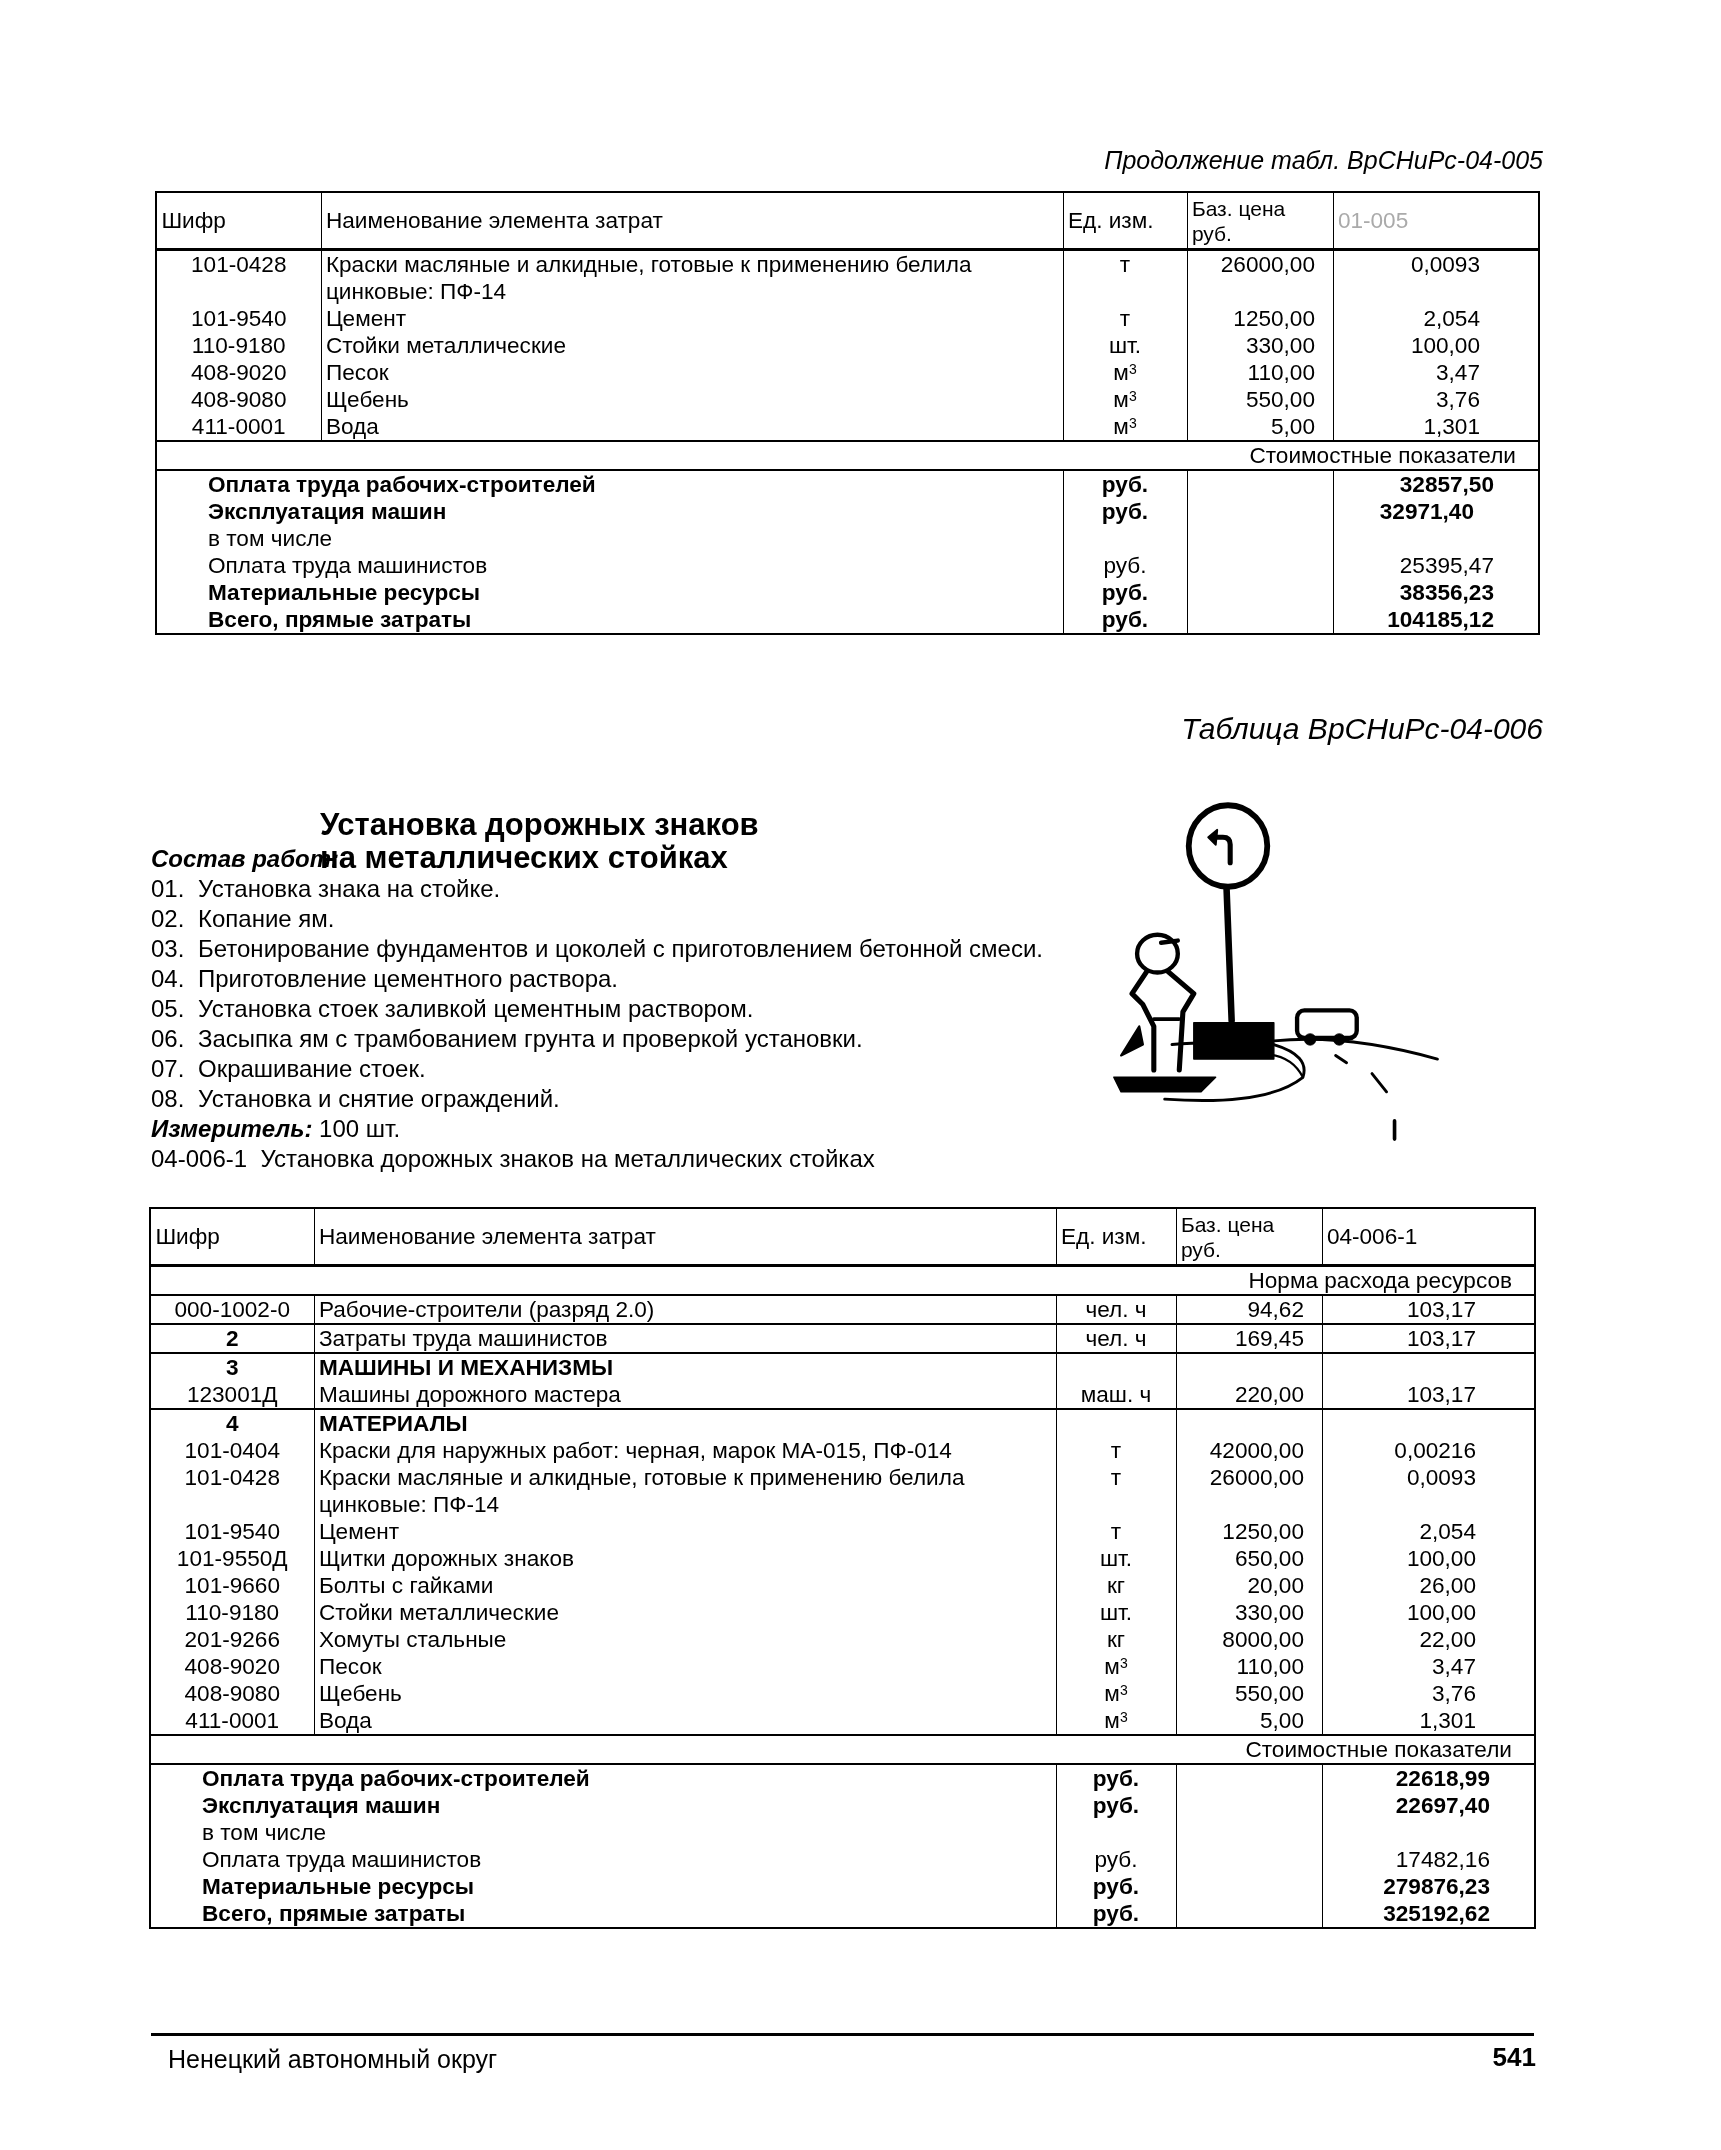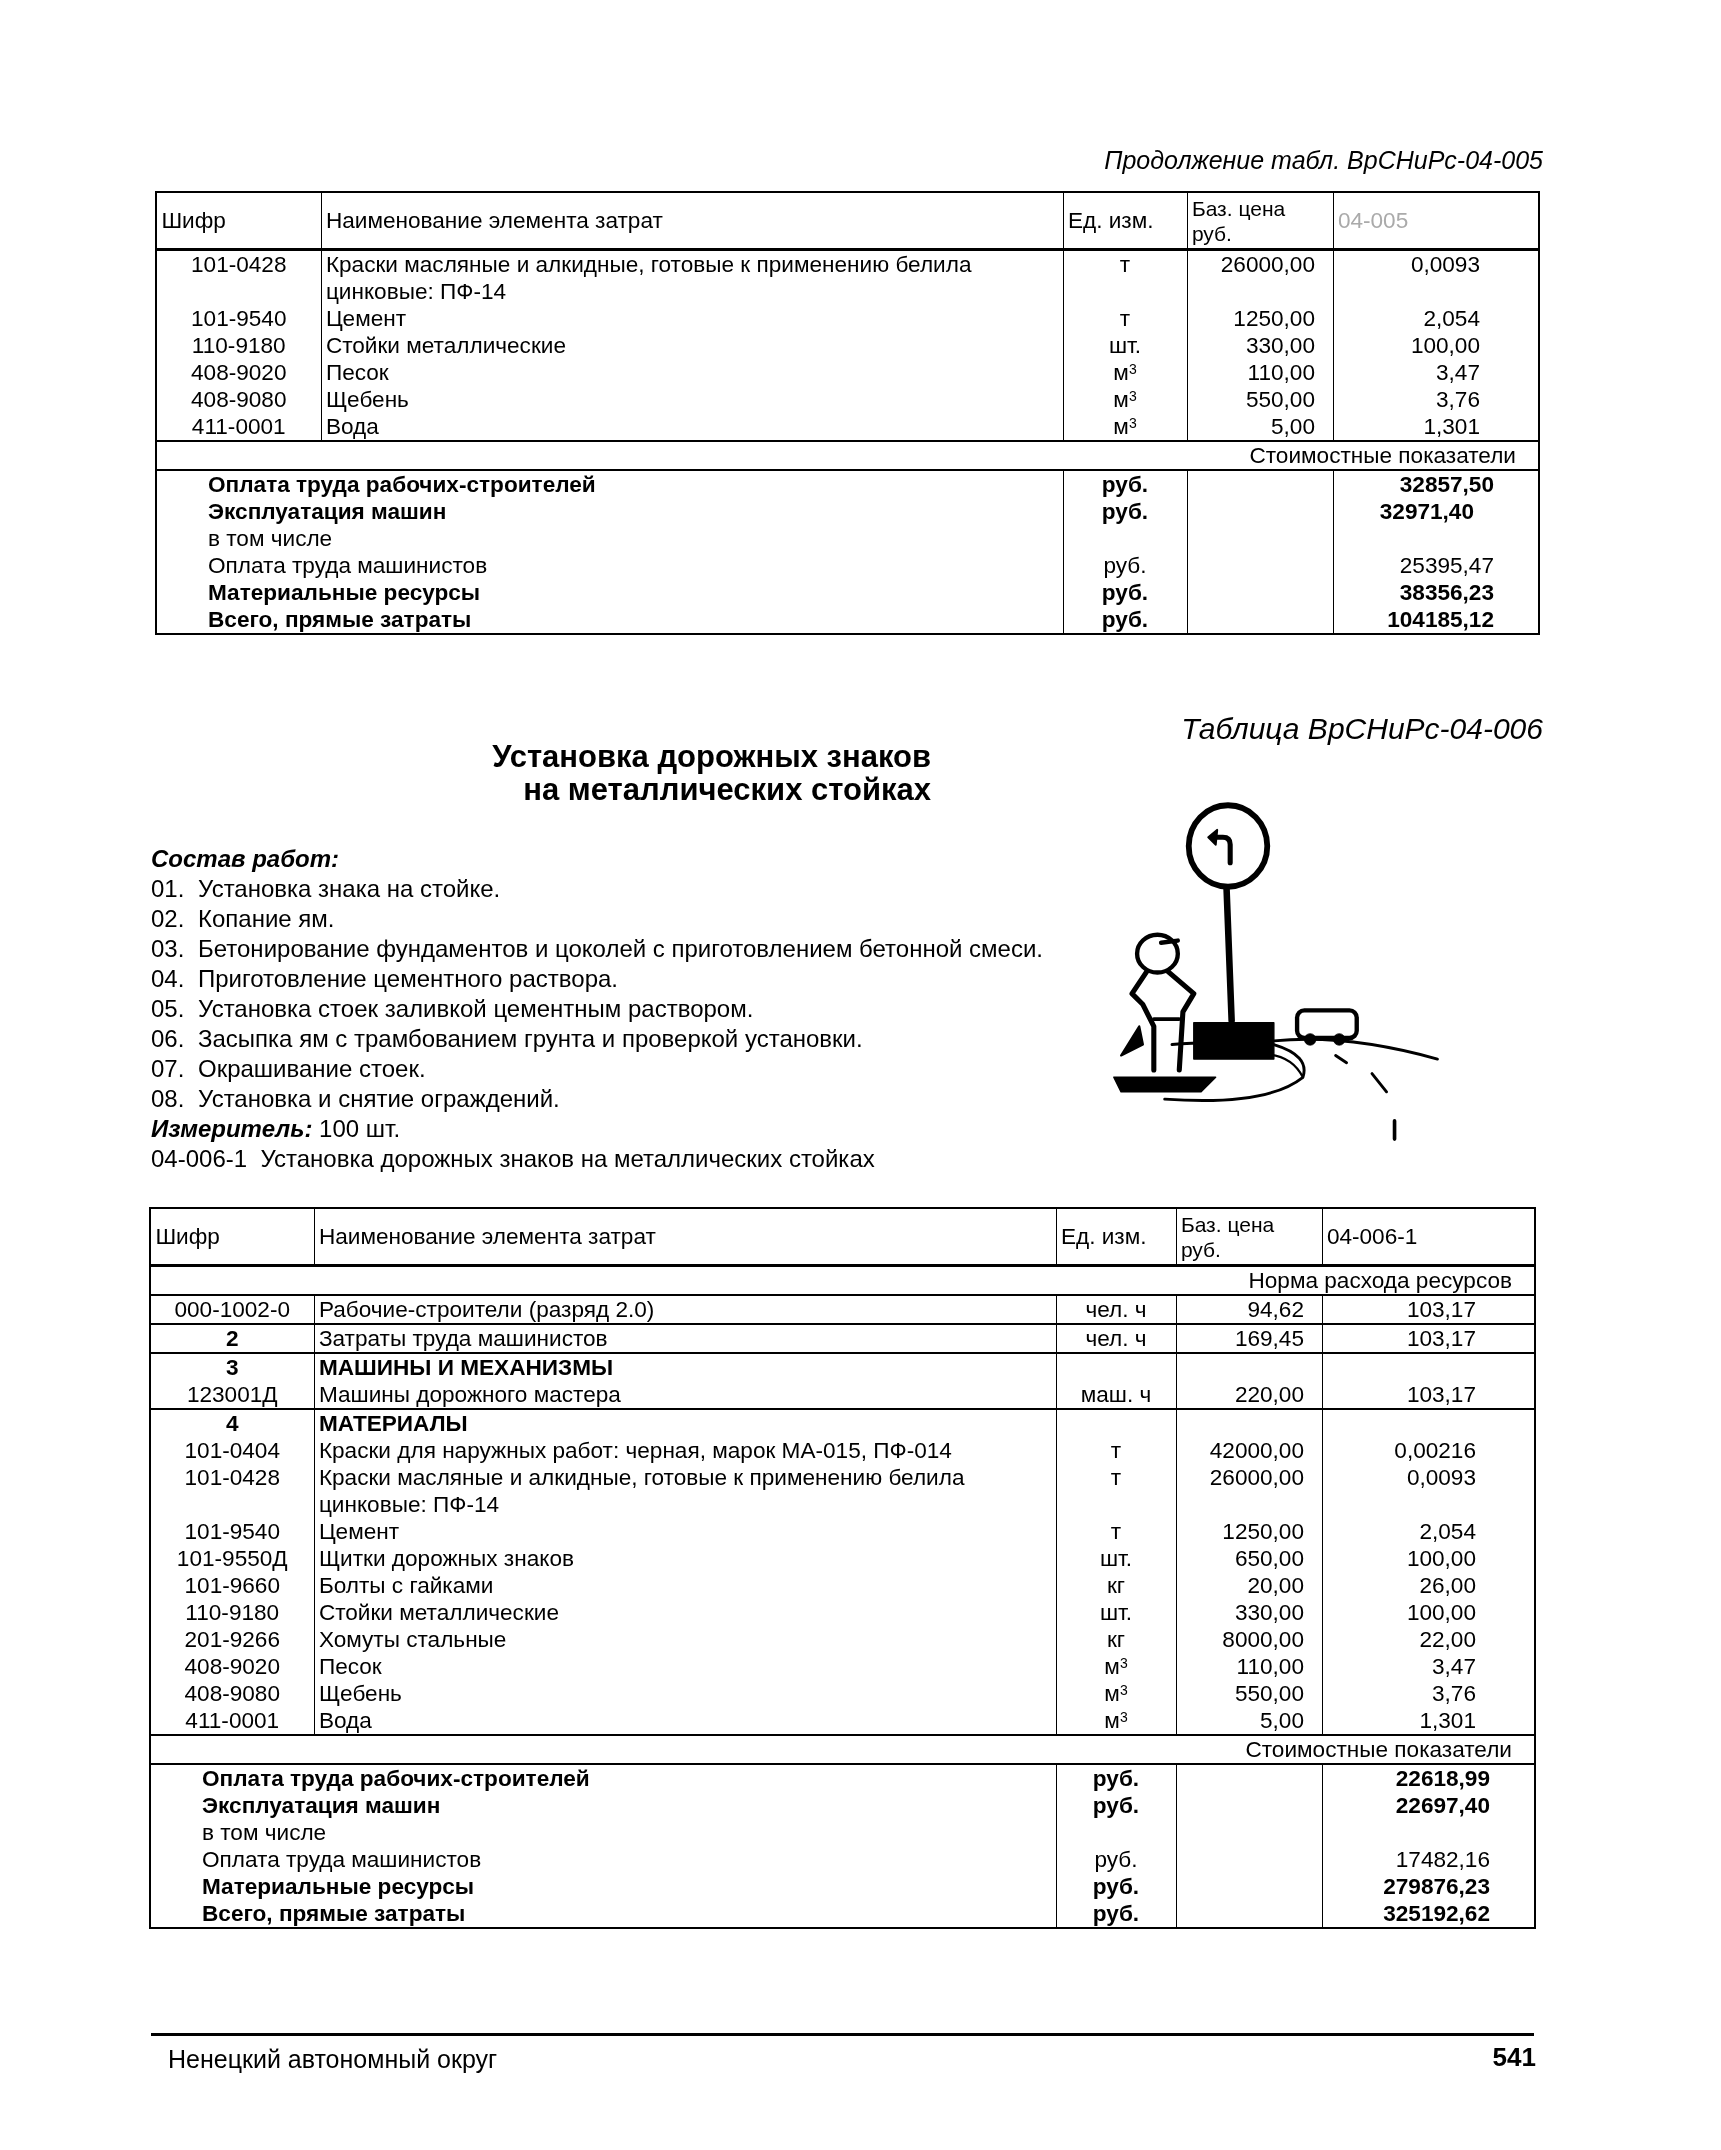--- a/index.html
+++ b/index.html
@@ -1,20 +1,20 @@
 <!DOCTYPE html>
 <html style="font-size:11.6px"><head>
 <meta charset="utf-8">
 <style>
   html, body { margin:0; padding:0; background:#ffffff; }
   body { width:1721px; height:2151px; position:relative; font-family:"Liberation Sans", sans-serif; color:#000; overflow:hidden; }
   .abs { position:absolute; }
   .cont-caption { left:946px; top:146px; width:597px; text-align:right; font-style:italic; font-size:25px; }
   .tbl-caption { left:946px; top:712px; width:597px; text-align:right; font-style:italic; font-size:30px; }
-  .title { left:320px; top:740px; width:611px; text-align:right; font-weight:bold; font-size:31px; line-height:33px; }
+  .title { left:320px; top:808px; width:611px; text-align:left; font-weight:bold; font-size:31px; line-height:33px; }
   .works { left:151px; top:844px; width:975px; font-size:24px; line-height:30px; }
   .works .lbl { font-weight:bold; font-style:italic; }
   .works .num { display:inline-block; width:47px; }
   .illus { left:1092px; top:786px; width:480px; height:408px; }
 
   table.cost { position:absolute; border-collapse:collapse; font-size:22.6px; table-layout:fixed; }
   table.cost td { padding:0 4.4px; line-height:27px; vertical-align:top; white-space:nowrap; }
   table.cost { border:2.9px solid #000; }
   .hdr td { border:1.5px solid #000; border-bottom:3.6px solid #000; vertical-align:middle !important; line-height:25px !important; height:55px; }
   .vcol { border-left:1.5px solid #000; }
@@ -42,21 +42,21 @@
       <col style="width:124px">
       <col style="width:146px">
       <col style="width:206px">
     </colgroup>
   <tbody>
       <tr class="hdr">
     <td>Шифр</td>
     <td>Наименование элемента затрат</td>
     <td>Ед. изм.</td>
     <td class="wrapname" style="font-size:21px;">Баз. цена руб.</td>
-    <td class="faded">04-005</td>
+    <td class="faded">01-005</td>
   </tr>
   </tbody>
     <tbody id="top-rows">
       <tr class="">
     <td class="c">101-0428</td>
     <td class="vcol wrapname">Краски масляные и алкидные, готовые к применению белила цинковые: ПФ-14</td>
     <td class="vcol c"><span>т</span><span class="sup"></span></td>
     <td class="vcol r" style="padding-right:17.5px">26000,00</td>
     <td class="vcol r" style="padding-right:58px">0,0093</td>
   </tr>

